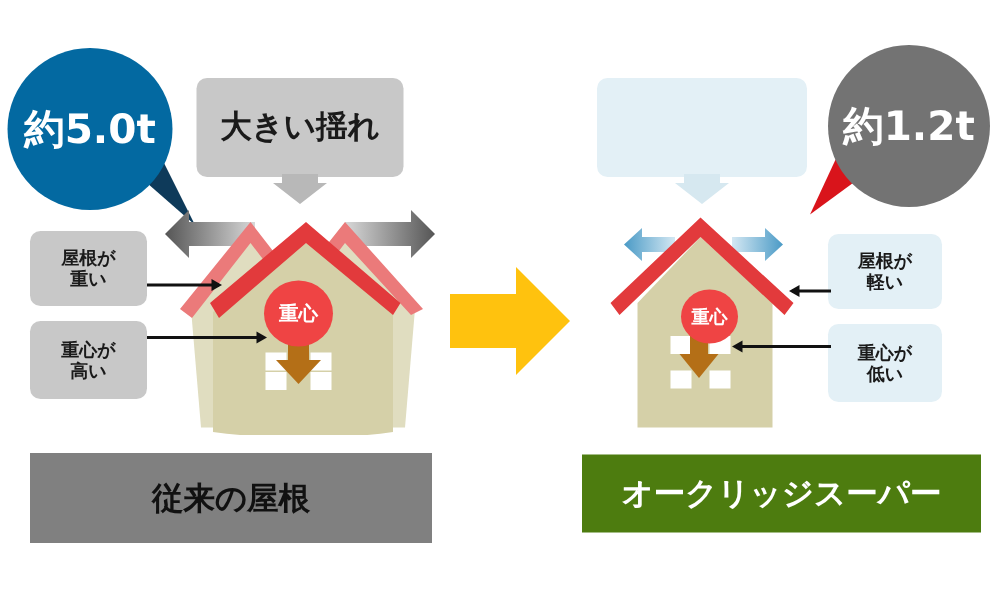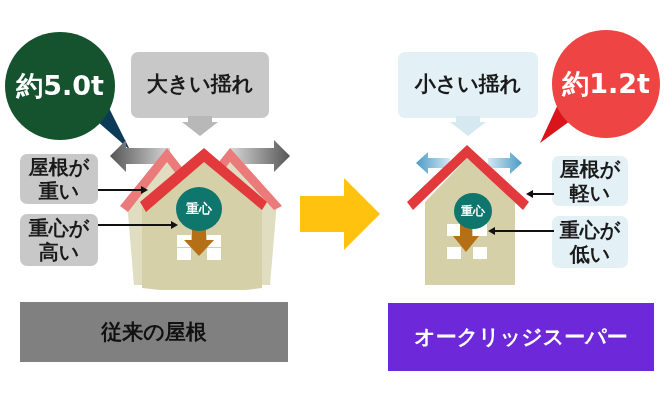--- a/index.html
+++ b/index.html
@@ -14,39 +14,39 @@
     display: flex; align-items: center; justify-content: center;
     font-size: 27px; letter-spacing: 0px;
   }
   .label-box {
     border-radius: 7px;
     display: flex; flex-direction: column; align-items: center; justify-content: center;
     font-weight: bold; color: #1a1a1a; text-align: right;
   }
   .label-box span { display: block; line-height: 1.2; }
   .big-box { font-size: 21px; }
-  .small-box { font-size: 20px; }
+  .small-box { font-size: 12px; }
   .footer-bar {
     display: flex; align-items: center; justify-content: center;
     font-weight: bold; font-size: 21px;
   }
   .center-dot {
-    border-radius: 50%; background: #0f766e; color: #fff; font-weight: bold; font-size: 13px;
+    border-radius: 50%; background: #ef4444; color: #fff; font-weight: bold; font-size: 13px;
     display: flex; align-items: center; justify-content: center;
   }
 </style>
 </head>
 <body>
 
 <div>
 
   <svg class="abs" style="left:5px;top:30px" width="130" height="120">
     <polygon points="85,85 125,120 100,70" fill="#0e3a5a"></polygon>
   </svg>
-  <div class="abs bubble-circle" style="left:5px;top:32px;width:110px;height:108px;background:#14532d;">約5.0t</div>
+  <div class="abs bubble-circle" style="left:5px;top:32px;width:110px;height:108px;background:#0369a1;">約5.0t</div>
 
   <div class="abs label-box big-box" style="left:131px;top:52px;width:138px;height:66px;background:#c8c8c8;">
     <span>大きい揺れ</span>
   </div>
   <svg class="abs" style="left:180px;top:116px" width="40" height="22">
     <polygon points="8,0 32,0 32,6 38,6 20,20 2,6 8,6" fill="#b8b8b8"></polygon>
   </svg>
 
   <svg class="abs" style="left:110px;top:138px" width="180" height="36">
     <defs>
@@ -103,24 +103,23 @@
 
 <svg class="abs" style="left:300px;top:178px" width="86" height="80">
   <polygon points="0,18 44,18 44,0 80,36 44,72 44,54 0,54" fill="#ffc20e"></polygon>
 </svg>
 
 <div>
 
   <svg class="abs" style="left:540px;top:100px" width="60" height="50">
     <polygon points="20,0 0,43 45,10" fill="#d9141b"></polygon>
   </svg>
-  <div class="abs bubble-circle" style="left:552px;top:30px;width:108px;height:108px;background:#ef4444;">約1.2t</div>
+  <div class="abs bubble-circle" style="left:552px;top:30px;width:108px;height:108px;background:#737373;">約1.2t</div>
 
   <div class="abs label-box big-box" style="left:398px;top:52px;width:140px;height:66px;background:#e3f0f6;">
-    <span>小さい揺れ</span>
   </div>
   <svg class="abs" style="left:448px;top:116px" width="40" height="22">
     <polygon points="8,0 32,0 32,6 38,6 20,20 2,6 8,6" fill="#d6e8f0"></polygon>
   </svg>
 
   <svg class="abs" style="left:416px;top:150px" width="106" height="26">
     <defs>
       <linearGradient id="bL" x1="0" x2="1">
           <stop offset="0" stop-color="#4a9ac6"></stop>
           <stop offset="1" stop-color="#d4e8f3"></stop>
@@ -154,14 +153,14 @@
     <span>重心が</span>
     <span>低い</span>
   </div>
   <svg class="abs" style="left:484px;top:188px" width="70" height="50">
     <line x1="70" y1="6" x2="44" y2="6" stroke="#111" stroke-width="2"></line>
     <polygon points="42,6 49,2 49,10" fill="#111"></polygon>
     <line x1="70" y1="43" x2="6" y2="43" stroke="#111" stroke-width="2"></line>
     <polygon points="4,43 11,39 11,47" fill="#111"></polygon>
   </svg>
 
-  <div class="abs footer-bar" style="left:388px;top:303px;width:266px;height:68px;background:#6d28d9;color:#fff;">オークリッジスーパー</div>
+  <div class="abs footer-bar" style="left:388px;top:303px;width:266px;height:52px;background:#4d7c0f;color:#fff;">オークリッジスーパー</div>
 </div>
 
 </body></html>

